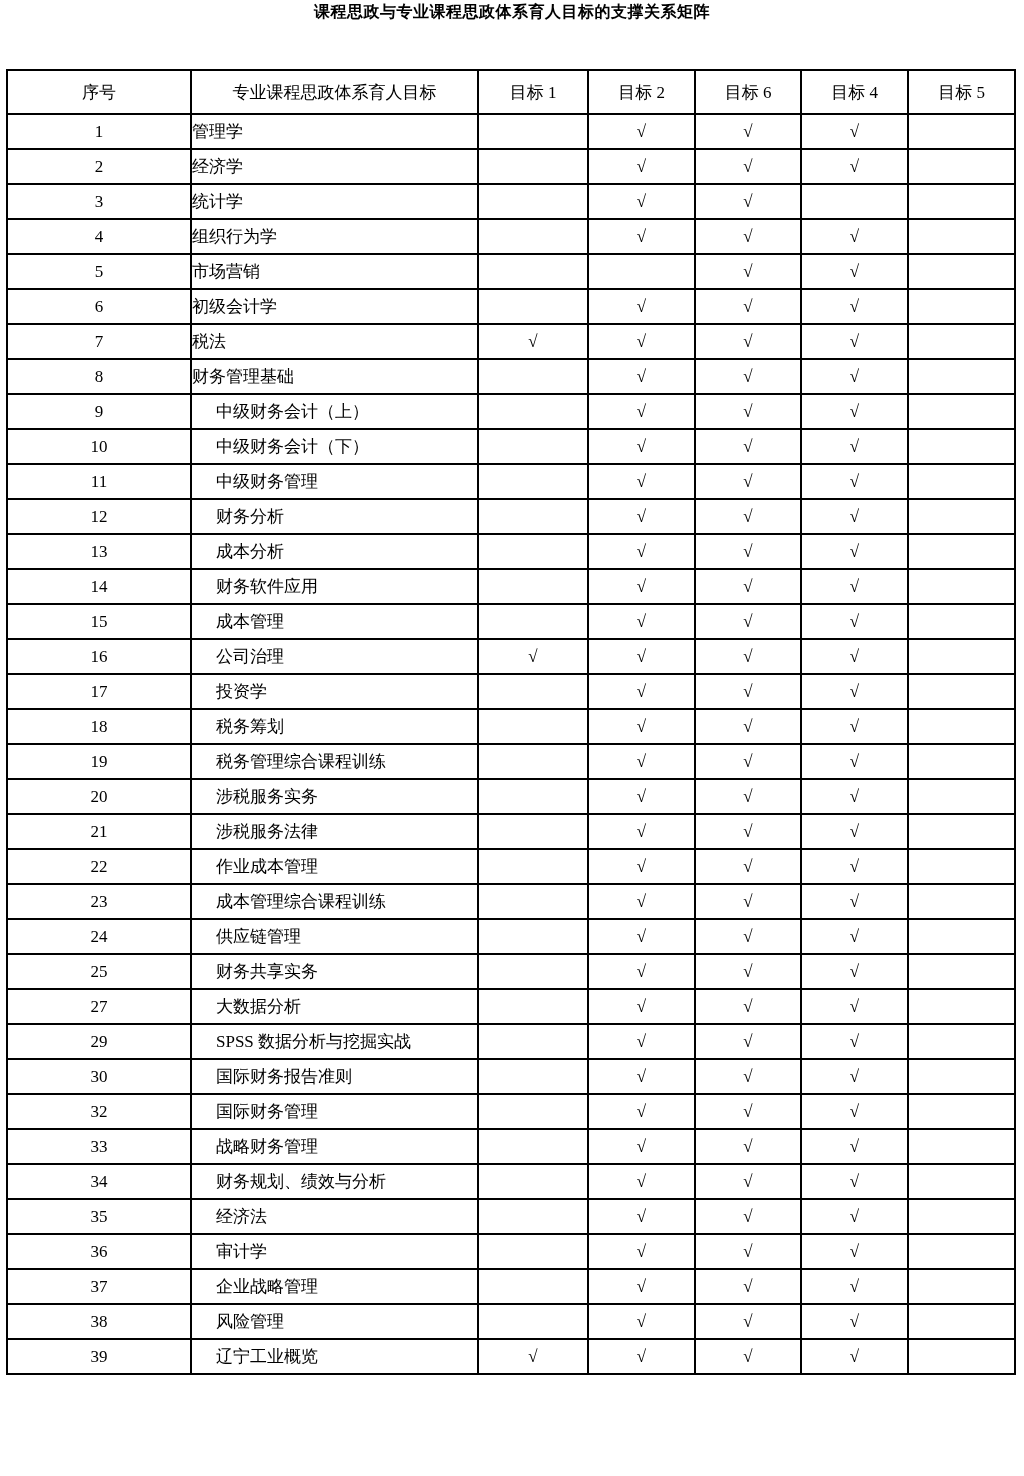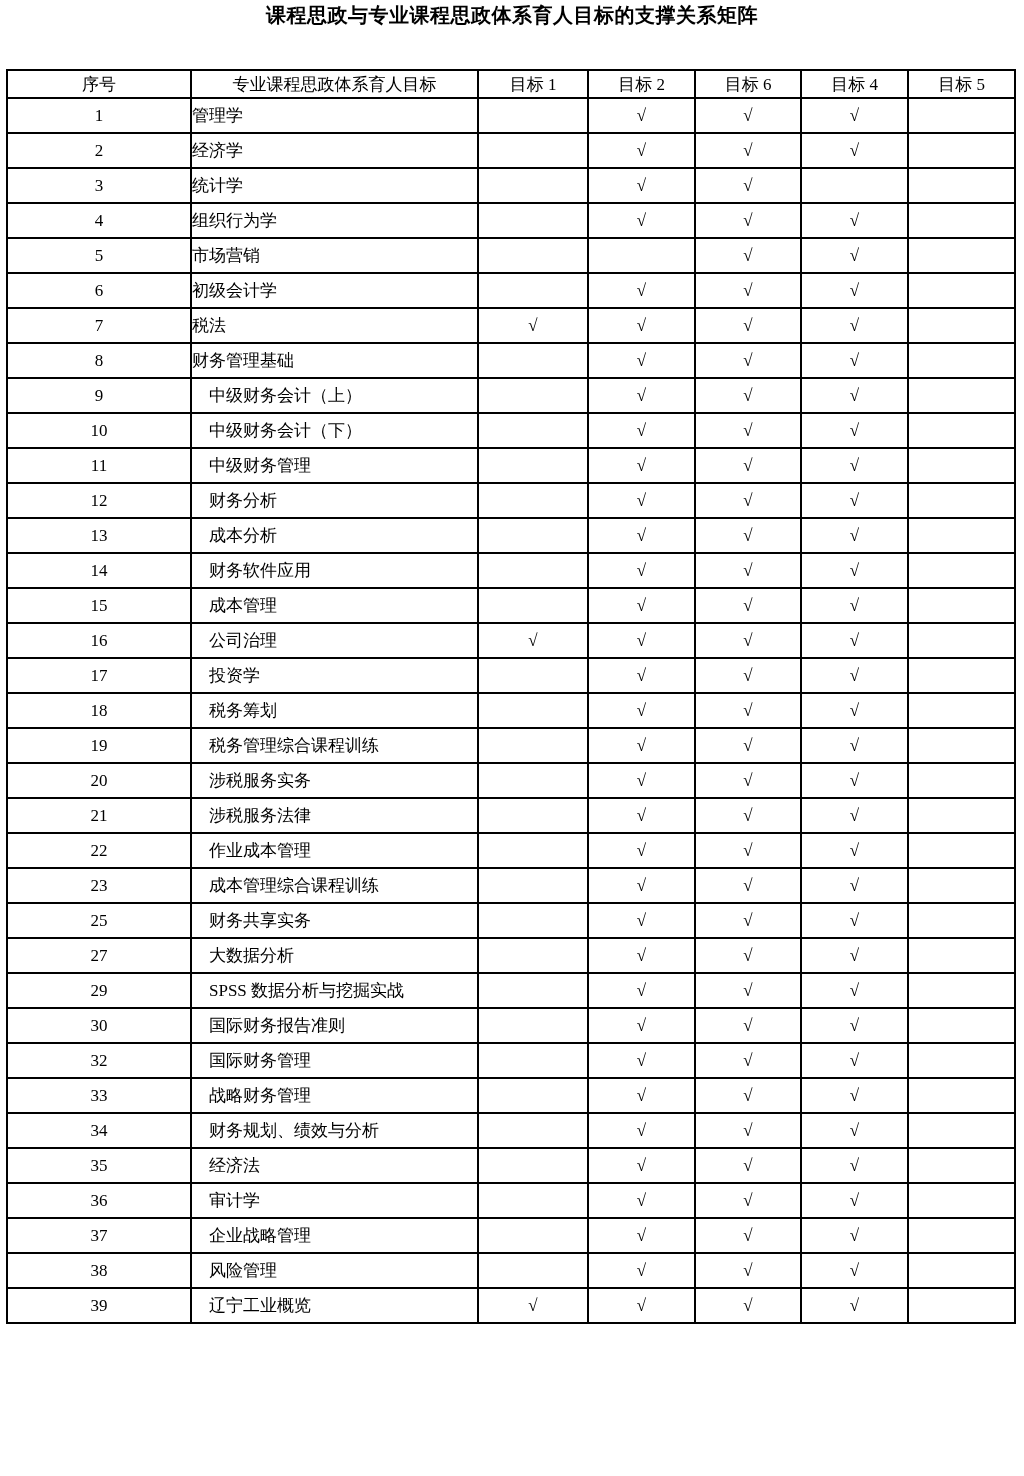--- a/index.html
+++ b/index.html
@@ -8,42 +8,42 @@
     font-family:"Liberation Serif","DejaVu Serif",serif;
     color:#000000;
     position:relative;
     -webkit-font-smoothing:antialiased;
   }
   .sheet{position:relative;width:1024px;height:1476px;background:#fff;overflow:hidden;}
   .doc-title{
     position:absolute;top:2px;left:0;width:100%;
     text-align:center;
     font-family:"Liberation Sans","DejaVu Sans",sans-serif;
-    font-weight:bold;font-size:20px;letter-spacing:0.5px;
+    font-weight:bold;font-size:16px;letter-spacing:0.5px;
     color:#000;
   }
   table.matrix{
     position:absolute;top:69px;left:6px;
     width:1008px;
     border-collapse:collapse;
     table-layout:fixed;
   }
   table.matrix th, table.matrix td{
     border:2px solid #000;
     font-size:17px;
     padding:0;
     overflow:hidden;
     white-space:nowrap;
   }
-  table.matrix thead tr{height:28px;}
+  table.matrix thead tr{height:44px;}
   table.matrix tbody tr{height:35px;}
   th{font-weight:normal;text-align:center;}
   td.c-no{text-align:center;}
   td.c-name{text-align:left;padding-left:6px;}
-  td.c-name.indent{padding-left:17px;margin-top:32px;}
+  td.c-name.indent{padding-left:24px;margin-top:32px;}
   td.c-goal{text-align:center;font-size:17px;}
 </style>
 </head>
 <body>
 
 <div class="sheet">
 
   <div class="doc-title">课程思政与专业课程思政体系育人目标的支撑关系矩阵</div>
 
   <table class="matrix">
@@ -269,20 +269,29 @@
         <tr>
           <td class="c-no">23</td>
           <td class="c-name indent">成本管理综合课程训练</td>
           <td class="c-goal"></td>
           <td class="c-goal">√</td>
           <td class="c-goal">√</td>
           <td class="c-goal">√</td>
           <td class="c-goal"></td>
         </tr>
         <tr>
+          <td class="c-no">24</td>
+          <td class="c-name indent">供应链管理</td>
+          <td class="c-goal"></td>
+          <td class="c-goal">√</td>
+          <td class="c-goal">√</td>
+          <td class="c-goal">√</td>
+          <td class="c-goal"></td>
+        </tr>
+        <tr>
           <td class="c-no">25</td>
           <td class="c-name indent">财务共享实务</td>
           <td class="c-goal"></td>
           <td class="c-goal">√</td>
           <td class="c-goal">√</td>
           <td class="c-goal">√</td>
           <td class="c-goal"></td>
         </tr>
         <tr>
           <td class="c-no">27</td>

